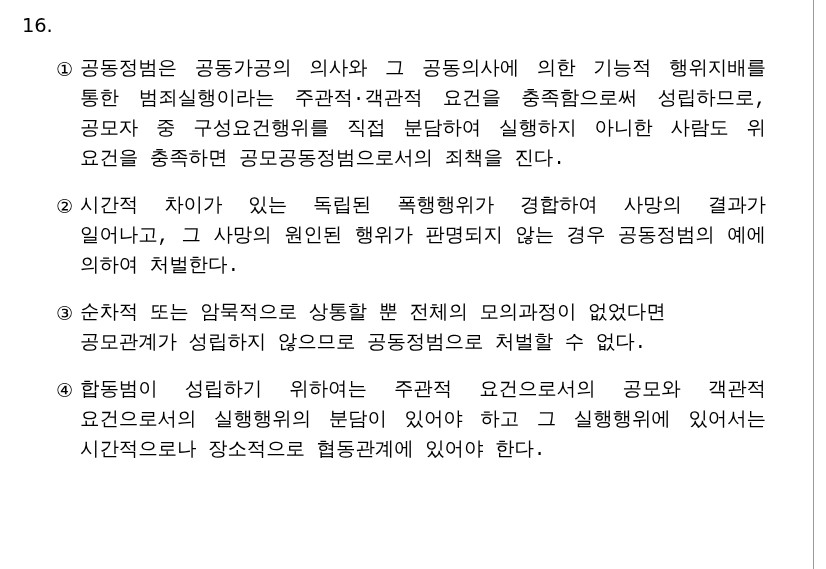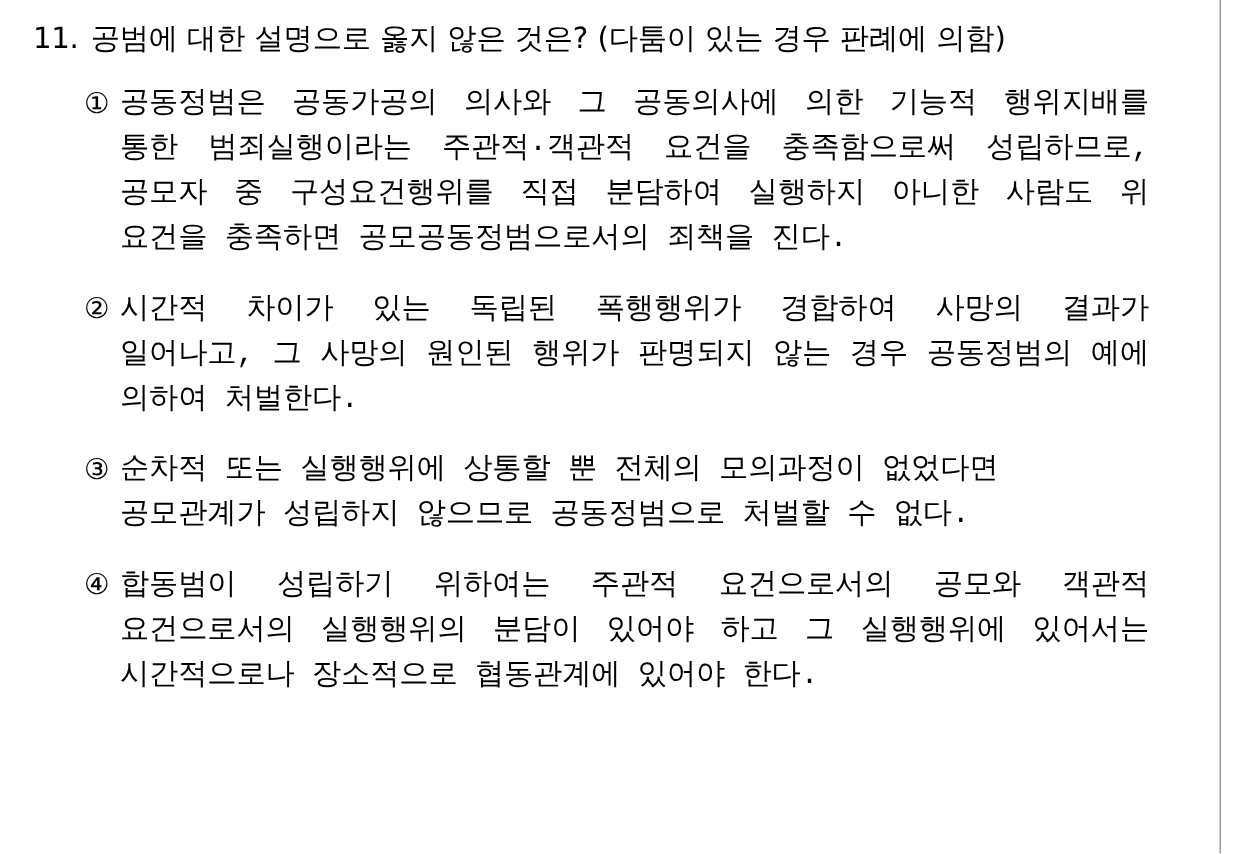--- a/index.html
+++ b/index.html
@@ -89,39 +89,38 @@
   }
 </style>
 </head>
 <body>
 
 <div class="page">
 
   <div class="right-rule"></div>
 
   <div class="question">
-    <span class="q-number">11.</span>
-    <span class="q-text">공범에 대한 설명으로 옳지 않은 것은? (다툼이 있는 경우 판례에 의함)</span>
+    <span class="q-number">16.</span>
   </div>
 
   <div class="choices">
 
     <div class="choice">
       <span class="choice-marker">①</span>
       <span class="choice-text">공동정범은 공동가공의 의사와 그 공동의사에 의한 기능적 행위지배를 통한 범죄실행이라는 주관적·객관적 요건을 충족함으로써 성립하므로, 공모자 중 구성요건행위를 직접 분담하여 실행하지 아니한 사람도 위 요건을 충족하면 공모공동정범으로서의 죄책을 진다.</span>
     </div>
 
     <div class="choice">
       <span class="choice-marker">②</span>
       <span class="choice-text">시간적 차이가 있는 독립된 폭행행위가 경합하여 사망의 결과가 일어나고, 그 사망의 원인된 행위가 판명되지 않는 경우 공동정범의 예에 의하여 처벌한다.</span>
     </div>
 
     <div class="choice">
       <span class="choice-marker">③</span>
-      <span class="choice-text nojust">순차적 또는 실행행위에 상통할 뿐 전체의 모의과정이 없었다면 공모관계가 성립하지 않으므로 공동정범으로 처벌할 수 없다.</span>
+      <span class="choice-text nojust">순차적 또는 암묵적으로 상통할 뿐 전체의 모의과정이 없었다면 공모관계가 성립하지 않으므로 공동정범으로 처벌할 수 없다.</span>
     </div>
 
     <div class="choice">
       <span class="choice-marker">④</span>
       <span class="choice-text">합동범이 성립하기 위하여는 주관적 요건으로서의 공모와 객관적 요건으로서의 실행행위의 분담이 있어야 하고 그 실행행위에 있어서는 시간적으로나 장소적으로 협동관계에 있어야 한다.</span>
     </div>
 
   </div>
 </div>
 

